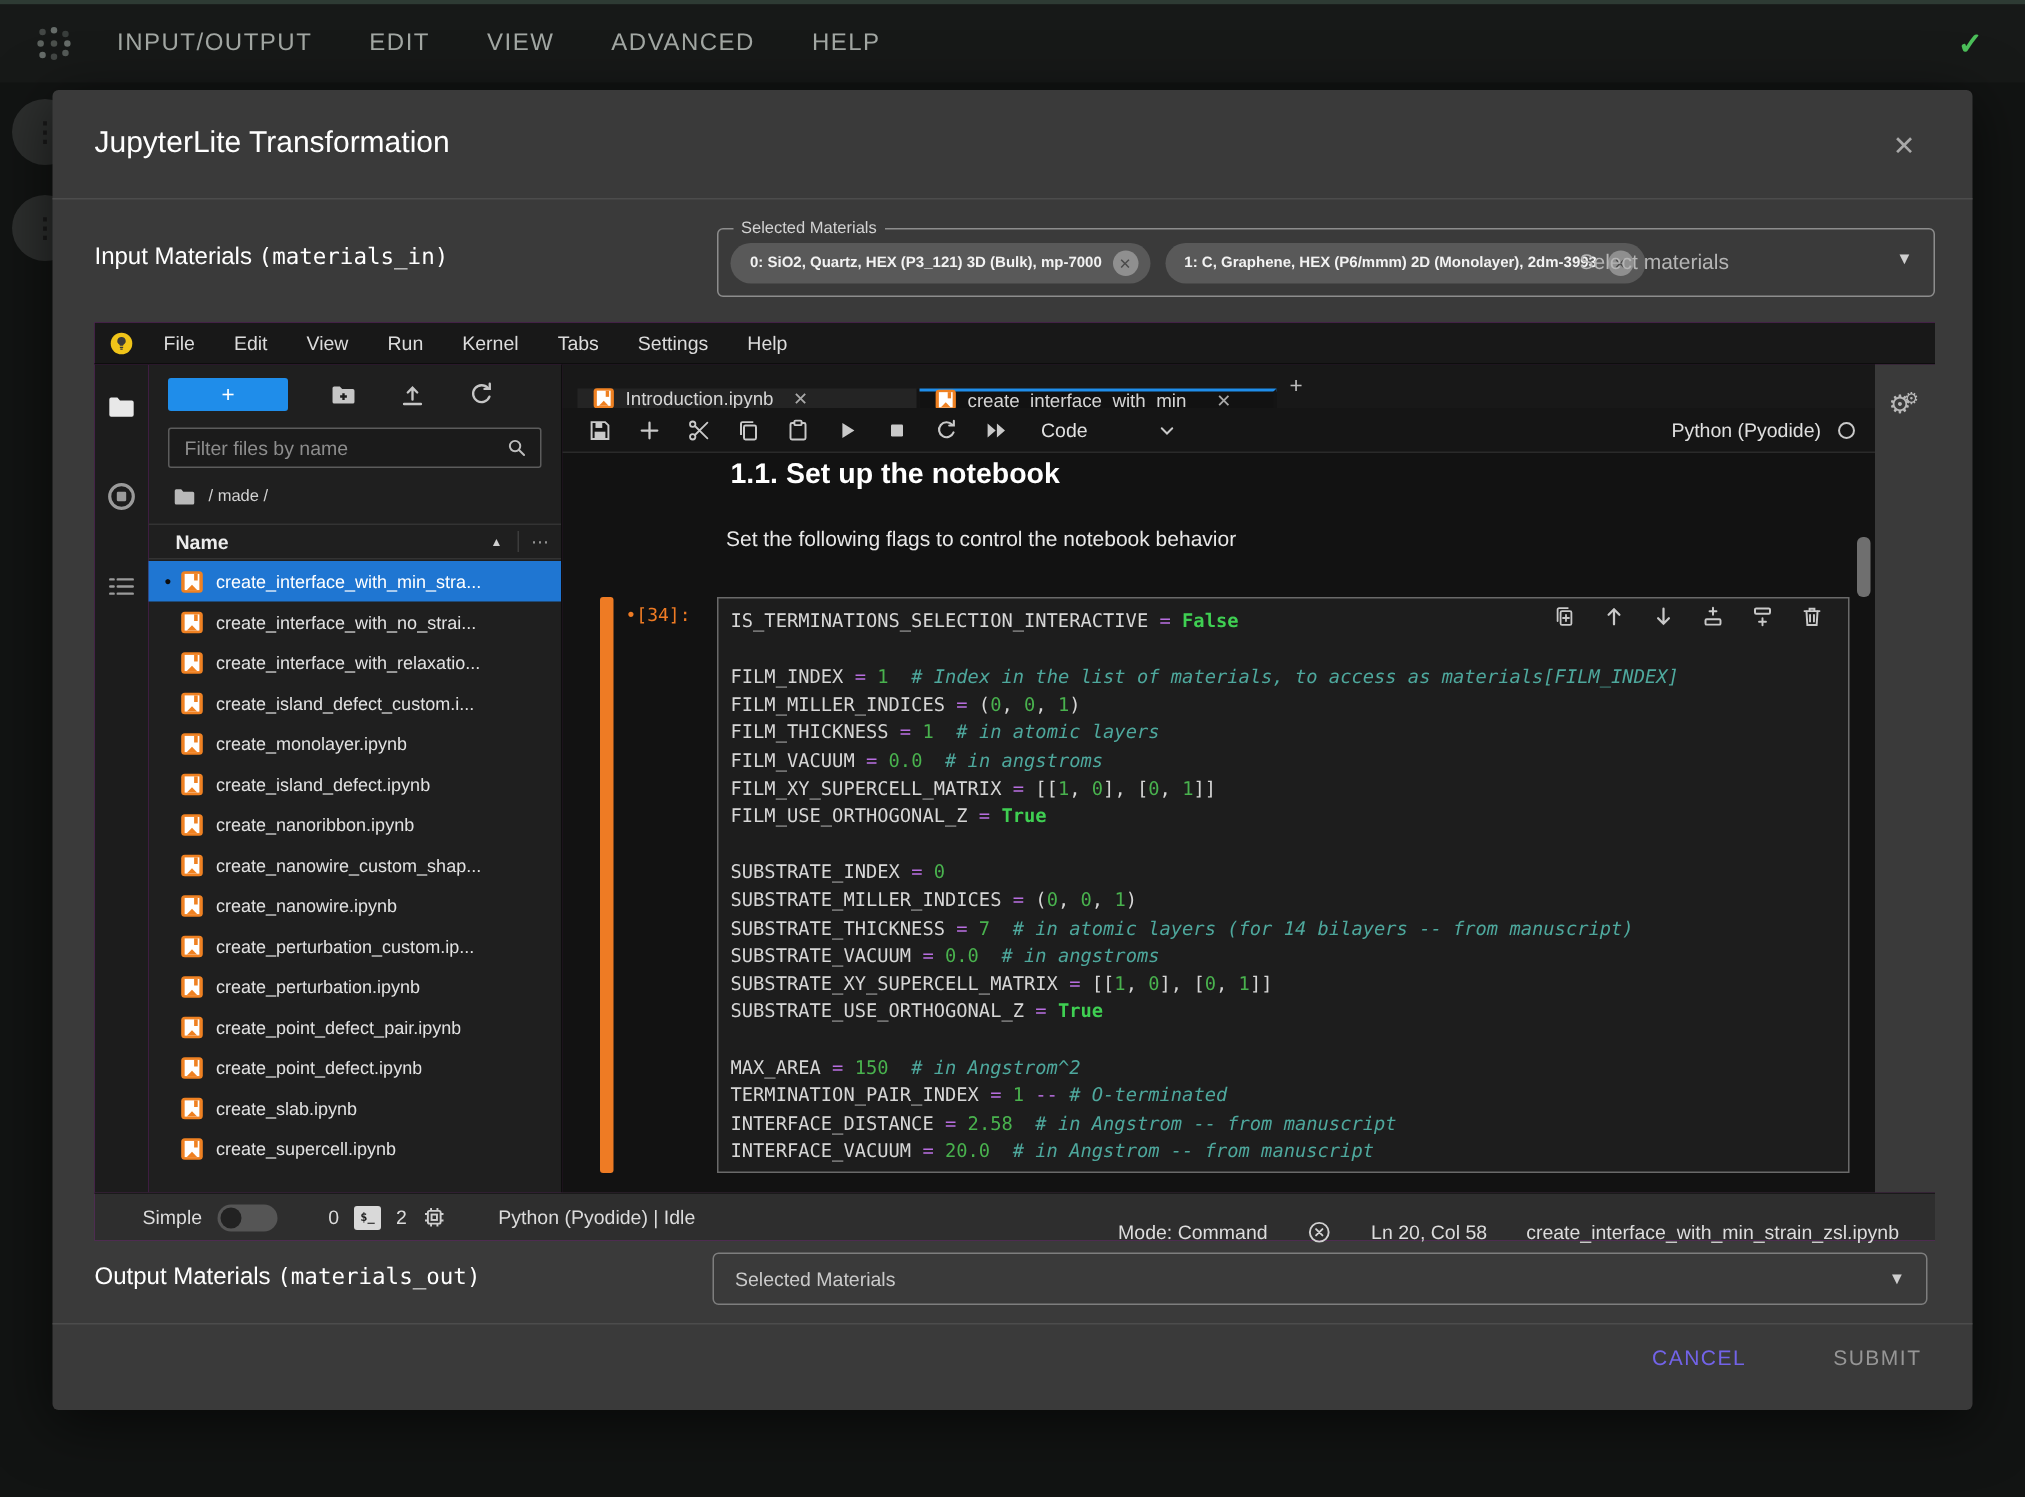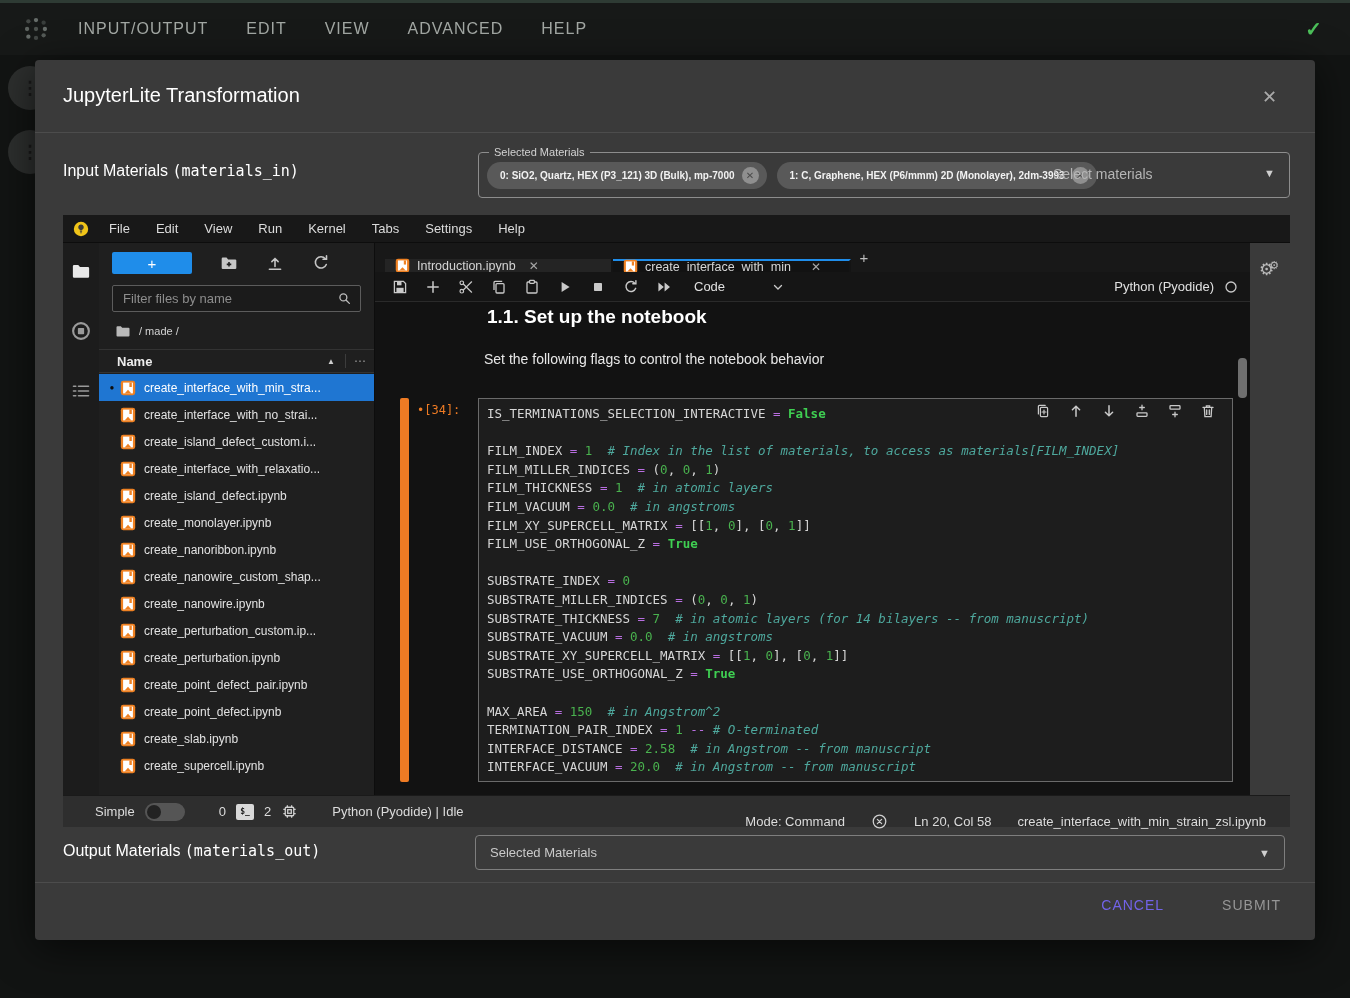--- a/index.html
+++ b/index.html
@@ -316,57 +316,57 @@
               <div class="frow">
                 <span class="fdot"></span>
                 <span class="ic nbic">
                   <svg viewBox="0 0 16 16">
                     <rect x=".8" y=".8" width="14.4" height="14.4" rx="2.4" fill="#ef8122"></rect>
                     <rect x="3.1" y="2.6" width="9.8" height="10.8" fill="#fff"></rect>
                     <rect x="9.4" y="2.6" width="2.4" height="4.4" fill="#ef8122"></rect>
                     <path d="M4.6 13.4h6.8L8 9.8z" fill="#ef8122"></path>
                   </svg>
                 </span>
+                <span class="fname">create_interface_with_relaxatio...</span>
+              </div>
+              <div class="frow">
+                <span class="fdot"></span>
+                <span class="ic nbic">
+                  <svg viewBox="0 0 16 16">
+                    <rect x=".8" y=".8" width="14.4" height="14.4" rx="2.4" fill="#ef8122"></rect>
+                    <rect x="3.1" y="2.6" width="9.8" height="10.8" fill="#fff"></rect>
+                    <rect x="9.4" y="2.6" width="2.4" height="4.4" fill="#ef8122"></rect>
+                    <path d="M4.6 13.4h6.8L8 9.8z" fill="#ef8122"></path>
+                  </svg>
+                </span>
                 <span class="fname">create_island_defect_custom.i...</span>
               </div>
               <div class="frow">
                 <span class="fdot"></span>
                 <span class="ic nbic">
                   <svg viewBox="0 0 16 16">
                     <rect x=".8" y=".8" width="14.4" height="14.4" rx="2.4" fill="#ef8122"></rect>
                     <rect x="3.1" y="2.6" width="9.8" height="10.8" fill="#fff"></rect>
                     <rect x="9.4" y="2.6" width="2.4" height="4.4" fill="#ef8122"></rect>
                     <path d="M4.6 13.4h6.8L8 9.8z" fill="#ef8122"></path>
                   </svg>
                 </span>
-                <span class="fname">create_interface_with_relaxatio...</span>
+                <span class="fname">create_monolayer.ipynb</span>
               </div>
               <div class="frow">
                 <span class="fdot"></span>
                 <span class="ic nbic">
                   <svg viewBox="0 0 16 16">
                     <rect x=".8" y=".8" width="14.4" height="14.4" rx="2.4" fill="#ef8122"></rect>
                     <rect x="3.1" y="2.6" width="9.8" height="10.8" fill="#fff"></rect>
                     <rect x="9.4" y="2.6" width="2.4" height="4.4" fill="#ef8122"></rect>
                     <path d="M4.6 13.4h6.8L8 9.8z" fill="#ef8122"></path>
                   </svg>
                 </span>
                 <span class="fname">create_island_defect.ipynb</span>
-              </div>
-              <div class="frow">
-                <span class="fdot"></span>
-                <span class="ic nbic">
-                  <svg viewBox="0 0 16 16">
-                    <rect x=".8" y=".8" width="14.4" height="14.4" rx="2.4" fill="#ef8122"></rect>
-                    <rect x="3.1" y="2.6" width="9.8" height="10.8" fill="#fff"></rect>
-                    <rect x="9.4" y="2.6" width="2.4" height="4.4" fill="#ef8122"></rect>
-                    <path d="M4.6 13.4h6.8L8 9.8z" fill="#ef8122"></path>
-                  </svg>
-                </span>
-                <span class="fname">create_monolayer.ipynb</span>
               </div>
               <div class="frow">
                 <span class="fdot"></span>
                 <span class="ic nbic">
                   <svg viewBox="0 0 16 16">
                     <rect x=".8" y=".8" width="14.4" height="14.4" rx="2.4" fill="#ef8122"></rect>
                     <rect x="3.1" y="2.6" width="9.8" height="10.8" fill="#fff"></rect>
                     <rect x="9.4" y="2.6" width="2.4" height="4.4" fill="#ef8122"></rect>
                     <path d="M4.6 13.4h6.8L8 9.8z" fill="#ef8122"></path>
                   </svg>

